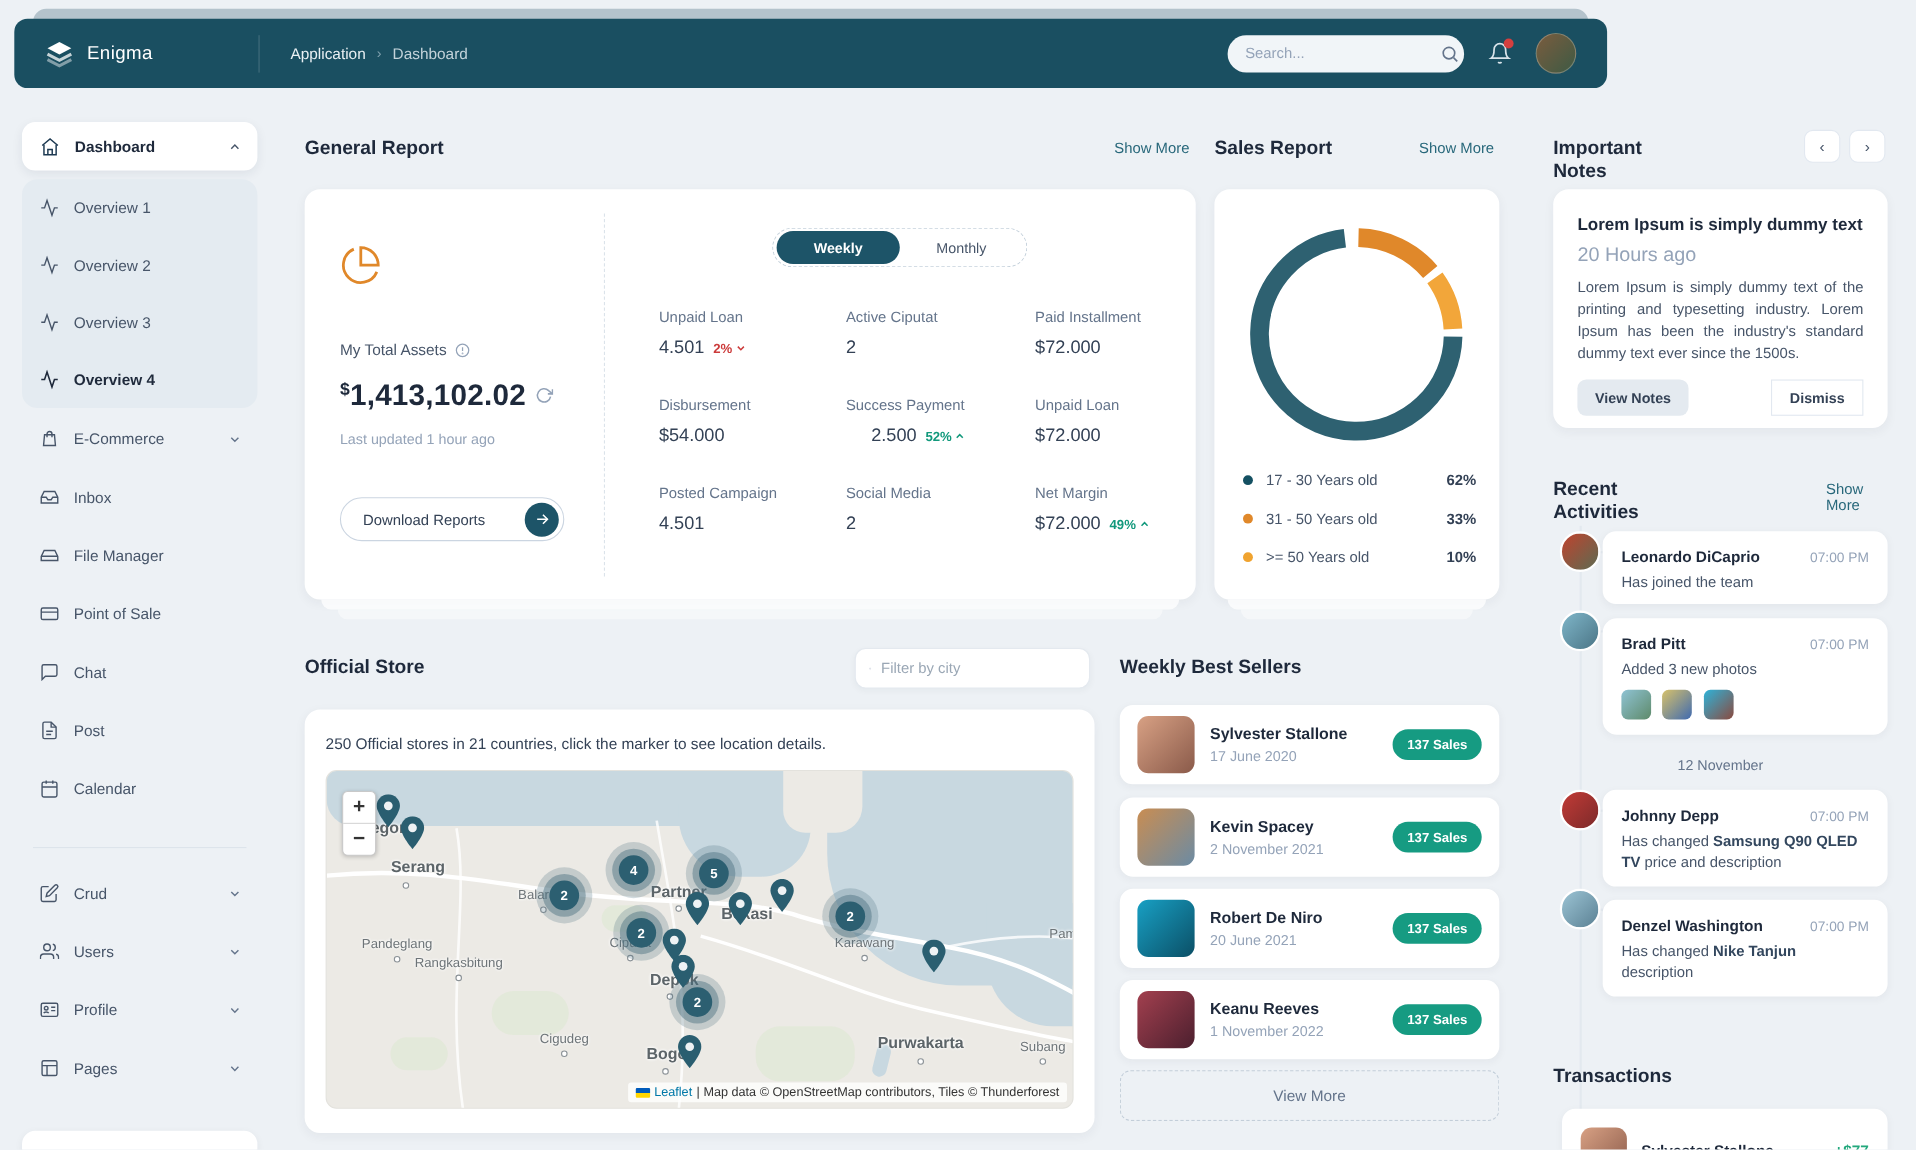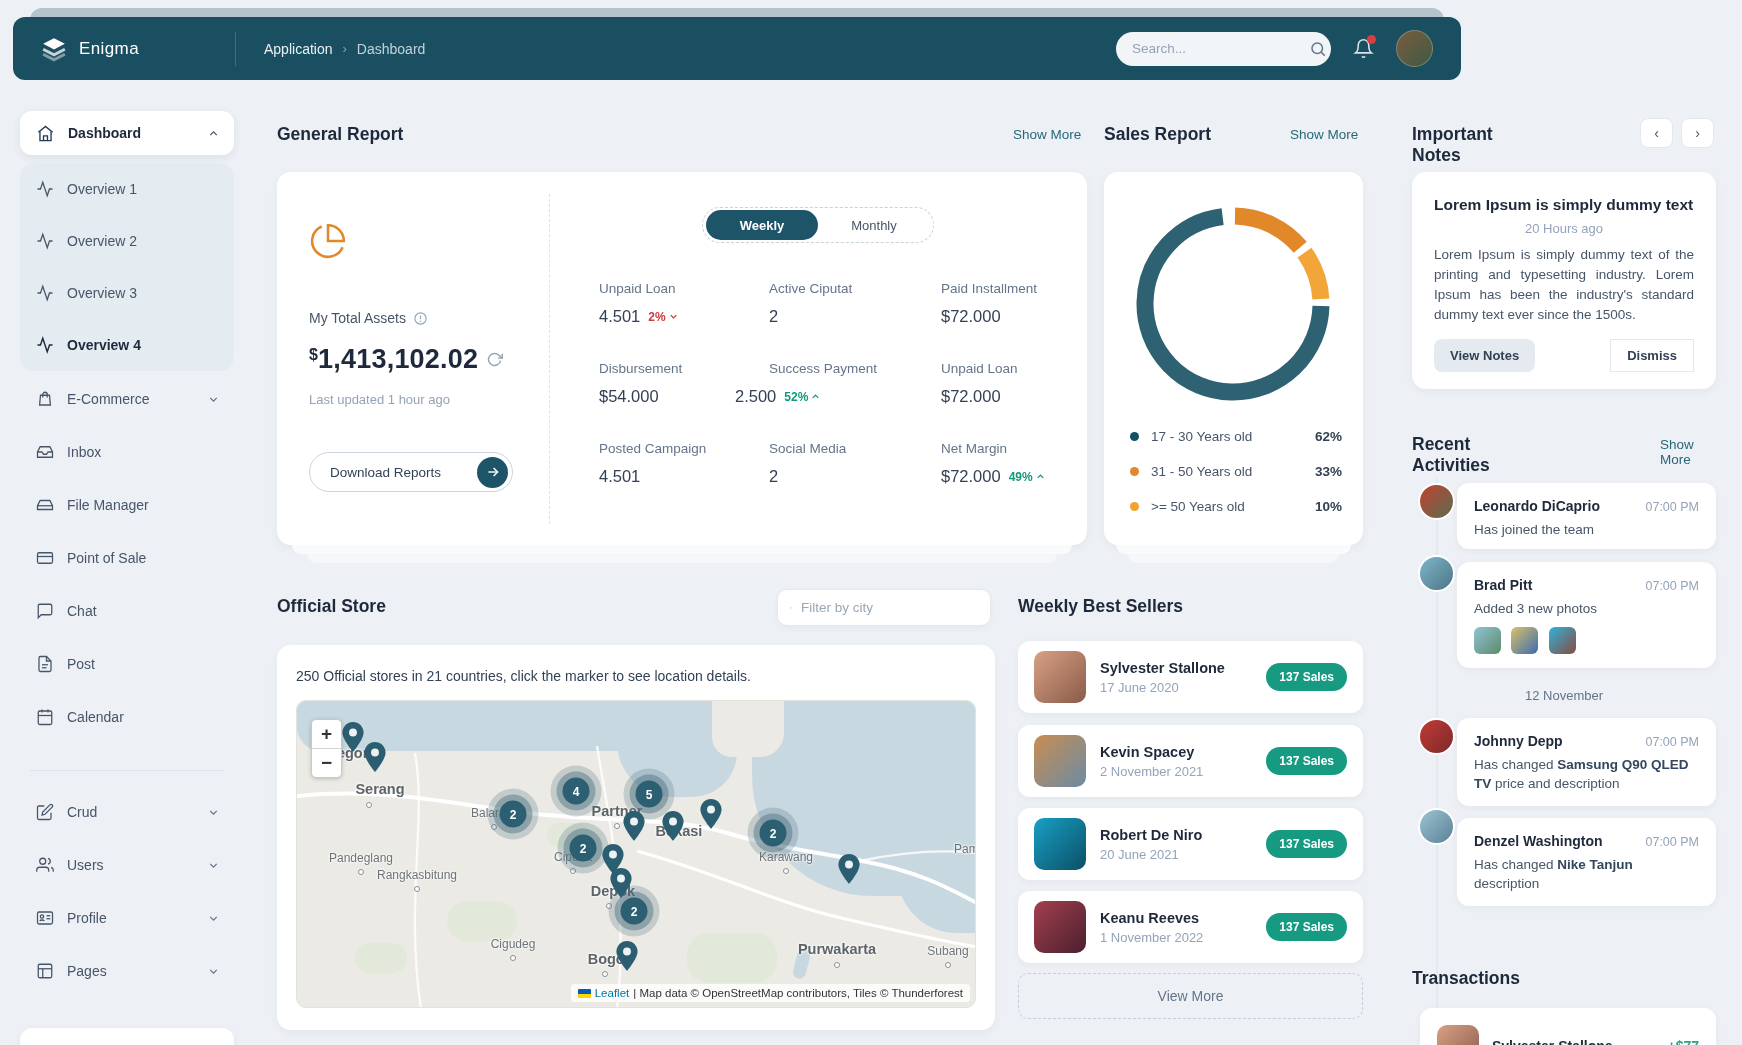--- a/index.html
+++ b/index.html
@@ -91,21 +91,21 @@
   .seller-card { position:absolute; left:1018px; width:345px; height:72px; background:#fff; border-radius:12px; box-shadow:0 2px 8px rgba(30,41,59,.05); display:flex; align-items:center; padding:0 16px; gap:14px; }
   .seller-av { width:52px; height:52px; border-radius:10px; flex:none; }
   .seller-name { font-size:14.5px; font-weight:bold; color:#1e293b; }
   .seller-date { font-size:13px; color:#94a3b8; margin-top:4px; }
   .sales-pill { margin-left:auto; background:#169b82; color:#fff; font-size:12px; font-weight:bold; padding:7px 13px; border-radius:999px; }
   .view-more { position:absolute; left:1018px; width:345px; height:46px; border:1px dashed #c3ced9; border-radius:10px; display:flex; align-items:center; justify-content:center; font-size:14px; color:#64748b; cursor:pointer; }
 
   
   .nav-btn { position:absolute; width:33px; height:30px; background:#fff; border:1px solid #e2e8f0; border-radius:8px; display:flex; align-items:center; justify-content:center; color:#475569; font-size:14px; cursor:pointer; }
   .note-title { font-size:15.5px; font-weight:bold; color:#1e293b; }
-  .note-time { font-size:13px; color:#94a3b8; margin-top:7px;text-align:center; }
+  .note-time { font-size:18px; color:#94a3b8; margin-top:7px; }
   .note-body { font-size:13.5px; color:#475569; line-height:1.48; text-align:justify; margin-top:9px; }
   .btn-gray { background:#e4eaf0; border:none; border-radius:8px; height:33px; padding:0 16px; font-size:13px; font-weight:bold; color:#334155; font-family:inherit; cursor:pointer; }
   .btn-outline { background:#fff; border:1px solid #e2e8f0; border-radius:0; height:33px; padding:0 16px; font-size:13px; font-weight:bold; color:#334155; font-family:inherit; cursor:pointer; }
   .tl-line { position:absolute; width:2px; background:#e3e9ef; }
   .tl-av { position:absolute; width:37px; height:37px; border-radius:50%; border:2px solid #fff; }
   .tl-conn { position:absolute; height:2px; background:#e3e9ef; }
   .act-card { position:absolute; left:1457px; width:259px; background:#fff; border-radius:12px; box-shadow:0 2px 8px rgba(30,41,59,.05); padding:15px 17px; }
   .act-head { display:flex; align-items:baseline; }
   .act-name { font-size:14px; font-weight:bold; color:#1e293b; flex:1; }
   .act-time { font-size:12.5px; color:#94a3b8; }
@@ -386,21 +386,21 @@
   <div class="stat-label" style="left:941px; top:281px;">Paid Installment</div>
   <div class="stat-value" style="left:941px; top:307px;">
       <span>$72.000</span>
     </div>
 
   <div class="stat-label" style="left:599px; top:361px;">Disbursement</div>
   <div class="stat-value" style="left:599px; top:387px;">
       <span>$54.000</span>
     </div>
   <div class="stat-label" style="left:769px; top:361px;">Success Payment</div>
-  <div class="stat-value" style="left:735px; top:387px;">
+  <div class="stat-value" style="left:792px; top:387px;">
     <span>2.500</span>
     <span class="badge up">
         <span>52%</span>
       <svg class="ic" width="11" height="11" viewBox="0 0 24 24" fill="none" stroke="#12997c" stroke-width="3">
           <polyline points="6 15 12 9 18 15"></polyline>
         </svg>
     </span>
   </div>
   <div class="stat-label" style="left:941px; top:361px;">Unpaid Loan</div>
   <div class="stat-value" style="left:941px; top:387px;">

